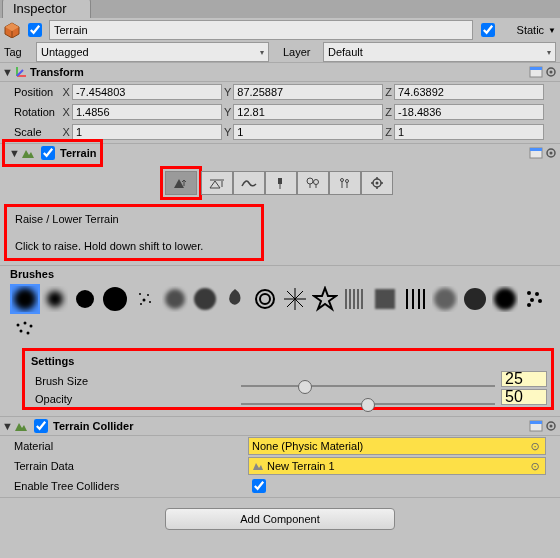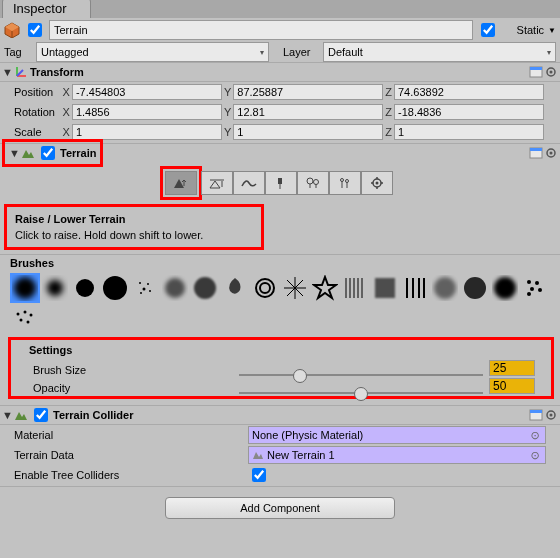--- a/index.html
+++ b/index.html
@@ -22,32 +22,32 @@
 .vec-row{display:flex;align-items:center;height:18px;padding:1px 16px 1px 14px;gap:2px}
 .vec-lbl{width:200px}
 .axis-lbl{width:14px;text-align:center;color:#333}
 .vec-inp{flex:1;height:14px;background:#e8e8e8;border:1px solid #999;font-size:11px;padding:0 3px}
 .terrain-hdr-box{border:3px solid #ff0000;display:inline-flex;align-items:center;padding:1px 4px;gap:2px}
 .toolbar-row{display:flex;align-items:center;gap:0;padding:4px 0 4px 160px}
 .tool-btn{width:30px;height:22px;background:#d8d8d8;border:1px solid #888;display:flex;align-items:center;justify-content:center}
 .tool-btn.active{background:#9a9a9a}
 .tool-redbox{border:3px solid #ff0000;padding:2px;display:inline-flex;margin-right:-1px}
 .hint-box{border:3px solid #ff0000;margin:0 4px 4px 4px;padding:6px 8px;background:#c2c2c2;width:238px}
-.hint-title{font-weight:bold;margin-bottom:4px}
+.hint-title{font-weight:normal;margin-bottom:15px}
 .sec-title{font-weight:bold;padding:2px 10px;border-top:1px solid #aaa}
 .brush-grid{display:flex;flex-wrap:wrap;padding:2px 10px;gap:0;width:540px}
 .brush{width:30px;height:30px;background:#c2c2c2;display:flex;align-items:center;justify-content:center}
 .brush.sel{background:#4a90ff}
-.settings-box{border:3px solid #ff0000;margin:2px 6px 6px 8px;padding:2px 16px}
+.settings-box{border:3px solid #ff0000;margin:2px 6px 6px 22px;padding:2px 4px}
 .slider-row{display:flex;align-items:flex-end;height:18px;gap:6px}
 .slider-lbl{width:200px;padding-left:6px}
 .slider-track{flex:1;height:2px;background:#888;position:relative}
 .slider-thumb{position:absolute;top:-5px;width:12px;height:12px;background:#ddd;border:1px solid #666;border-radius:50%;transform:translateX(-50%)}
-.slider-val{width:38px;height:14px;background:#eab308;border:1px solid #999;font-size:12px;padding:0 3px}
-.obj-field{flex:1;height:16px;background:#c4b5fd;border:1px solid #999;display:flex;align-items:center;padding:0 3px;gap:3px}
+.slider-val{width:38px;height:14px;background:#fef9c3;border:1px solid #999;font-size:16px;padding:0 3px}
+.obj-field{flex:1;height:16px;background:#fde047;border:1px solid #999;display:flex;align-items:center;padding:0 3px;gap:3px}
 .obj-target{width:14px;text-align:center;color:#666}
 .prop-row{display:flex;align-items:center;height:18px;padding:1px 14px 1px 14px;gap:4px}
 .prop-lbl{width:230px}
 .add-btn{width:230px;height:22px;margin:10px auto;display:block;background:linear-gradient(#f0f0f0,#d8d8d8);border:1px solid #888;border-radius:4px;font-size:11px}
 svg{display:block}
 .divider{height:1px;background:#aaa;margin-top:1px}
 </style>
 </head>
 <body>
 

